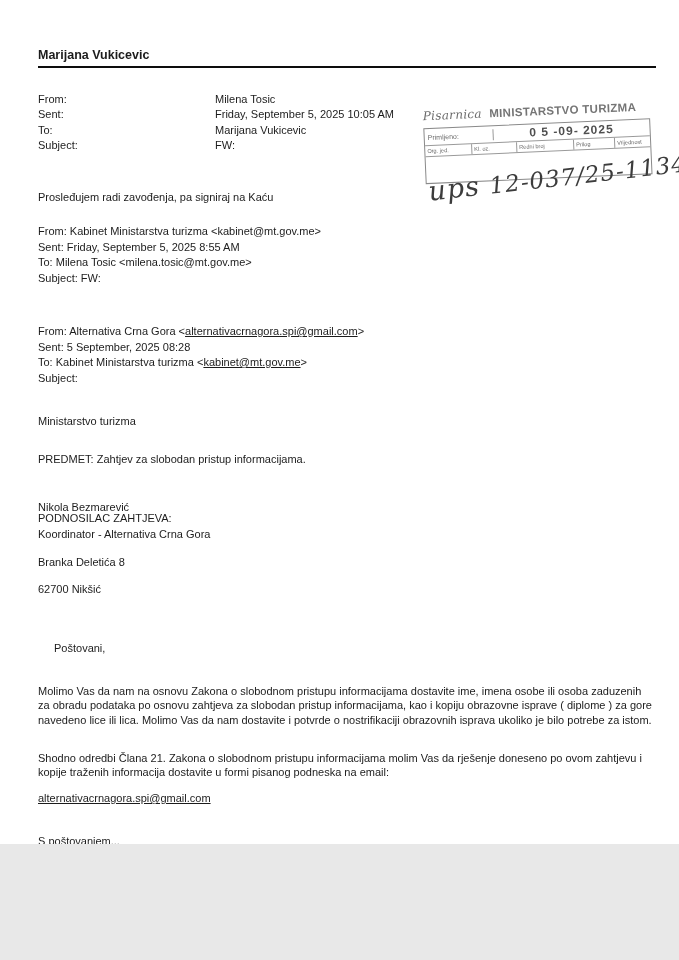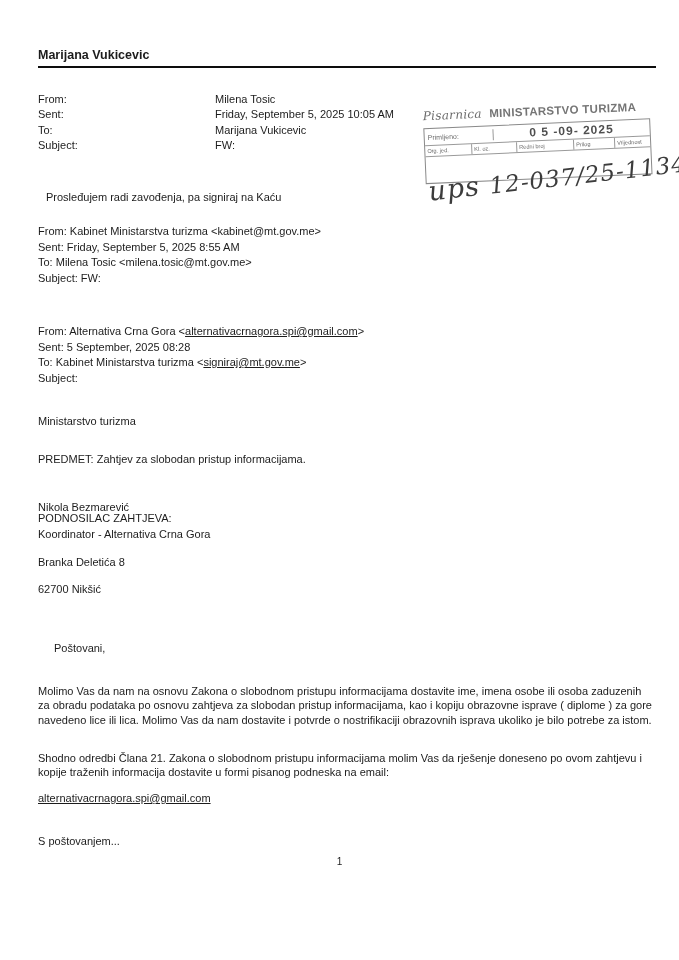--- a/index.html
+++ b/index.html
@@ -1,18 +1,18 @@
 <!DOCTYPE html>
 <html><head>
 <meta charset="utf-8">
 <style>
   html,body{margin:0;padding:0;background:#e8e8e8;}
   .page{
     position:relative;
-    width:679px;height:960px;
+    width:679px;height:844px;
     margin:0 auto;
     background:#ffffff;
     font-family:"Liberation Sans", sans-serif;
     color:#1c1c1c;
     overflow:hidden;
     box-shadow:0 0 4px rgba(0,0,0,.25);
   }
   .b{font-weight:normal;}
   .abs{position:absolute;}
   
@@ -105,33 +105,33 @@
         <span class="stamp-col sc4">Prilog</span>
         <span class="stamp-col sc5">Vrijednost</span>
       </div>
       <div class="stamp-empty"></div>
     </div>
     <div class="handwriting">
       <span class="hw-initials">ups</span><span>12-037/25-1134/1</span>
     </div>
   </div>
 
-  <div class="abs line" style="top:190px;margin-left:8px;">Prosleđujem radi zavođenja, pa signiraj na Kaću</div>
+  <div class="abs line" style="top:190px;">Prosleđujem radi zavođenja, pa signiraj na Kaću</div>
 
   <div class="abs block" style="top:224px;">
     <div><span class="b">From:</span><span> Kabinet Ministarstva turizma &lt;kabinet@mt.gov.me&gt;</span></div>
     <div><span class="b">Sent:</span><span> Friday, September 5, 2025 8:55 AM</span></div>
     <div><span class="b">To:</span><span> Milena Tosic &lt;milena.tosic@mt.gov.me&gt;</span></div>
     <div><span class="b">Subject:</span><span> FW:</span></div>
   </div>
 
   <div class="abs block" style="top:324px;">
     <div><span class="b">From:</span><span> Alternativa Crna Gora &lt;</span><span class="link">alternativacrnagora.spi@gmail.com</span><span>&gt;</span></div>
     <div><span class="b">Sent:</span><span> 5 September, 2025 08:28</span></div>
-    <div><span class="b">To:</span><span> Kabinet Ministarstva turizma &lt;</span><span class="link">signiraj@mt.gov.me</span><span>&gt;</span></div>
+    <div><span class="b">To:</span><span> Kabinet Ministarstva turizma &lt;</span><span class="link">kabinet@mt.gov.me</span><span>&gt;</span></div>
     <div><span class="b">Subject:</span></div>
   </div>
 
   <div class="abs line" style="top:414px;">Ministarstvo turizma</div>
 
   <div class="abs line" style="top:452px;">PREDMET: Zahtjev za slobodan pristup informacijama.</div>
 
   <div class="abs line" style="top:511px;">PODNOSILAC ZAHTJEVA:</div>
 
   <div class="abs line applicant" style="top:500px;">

